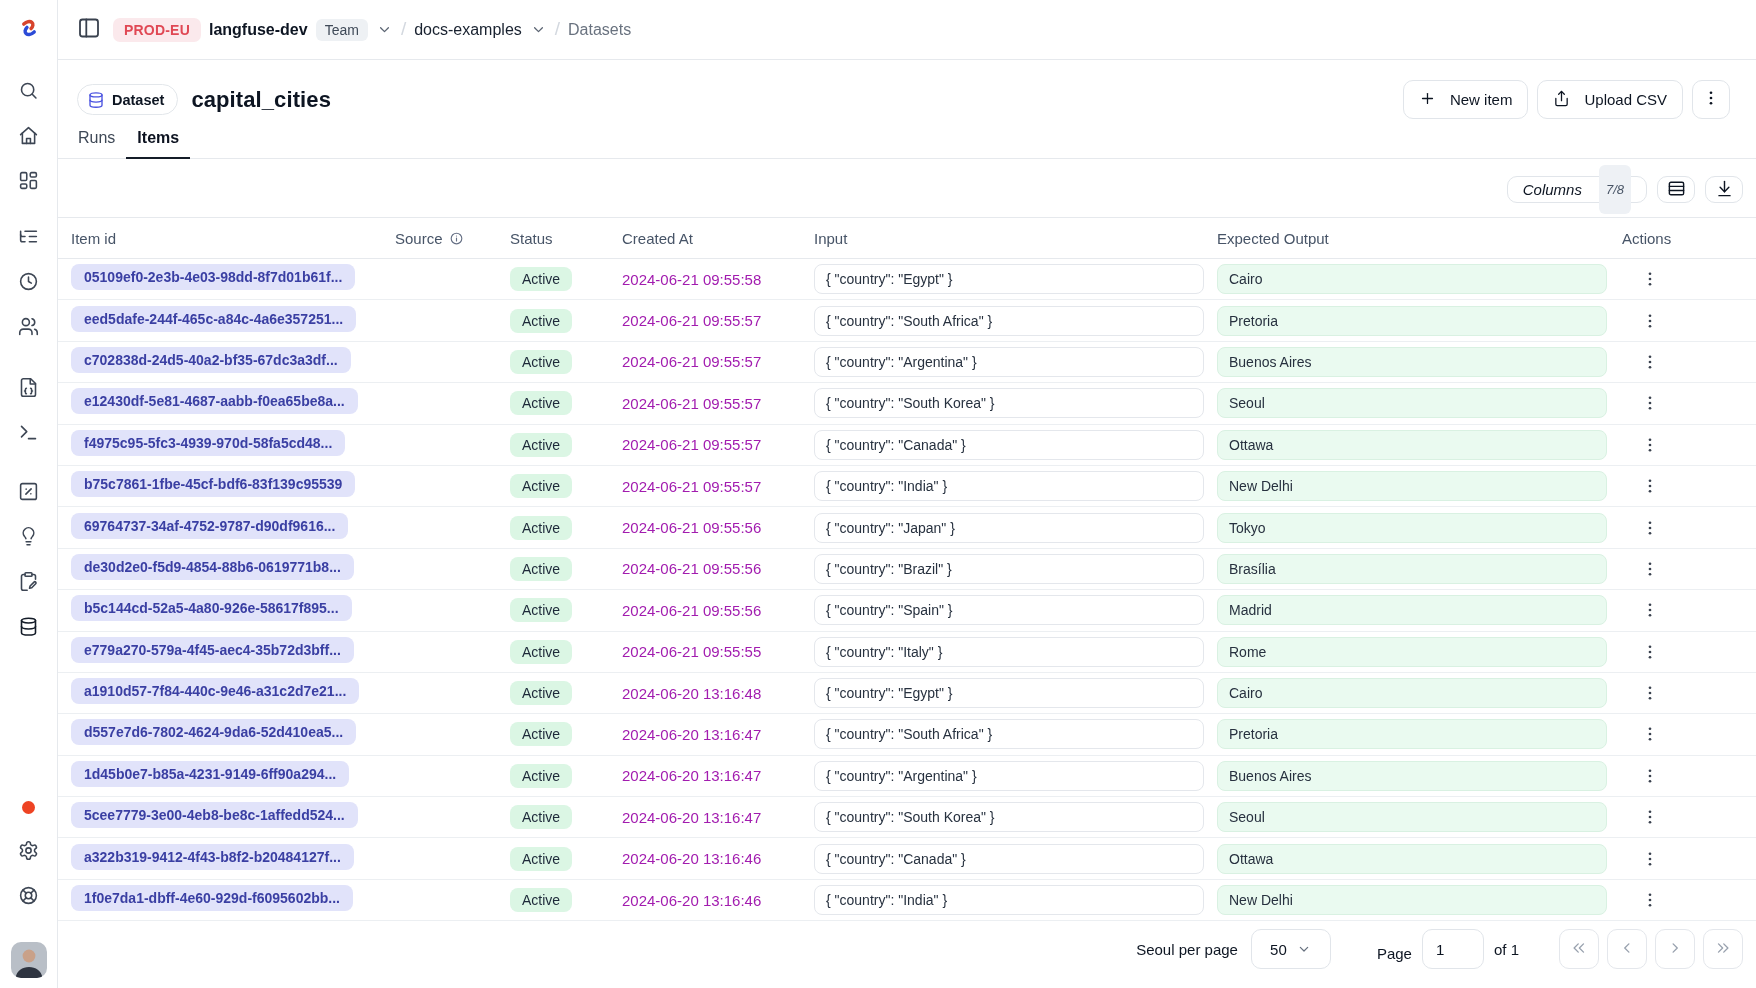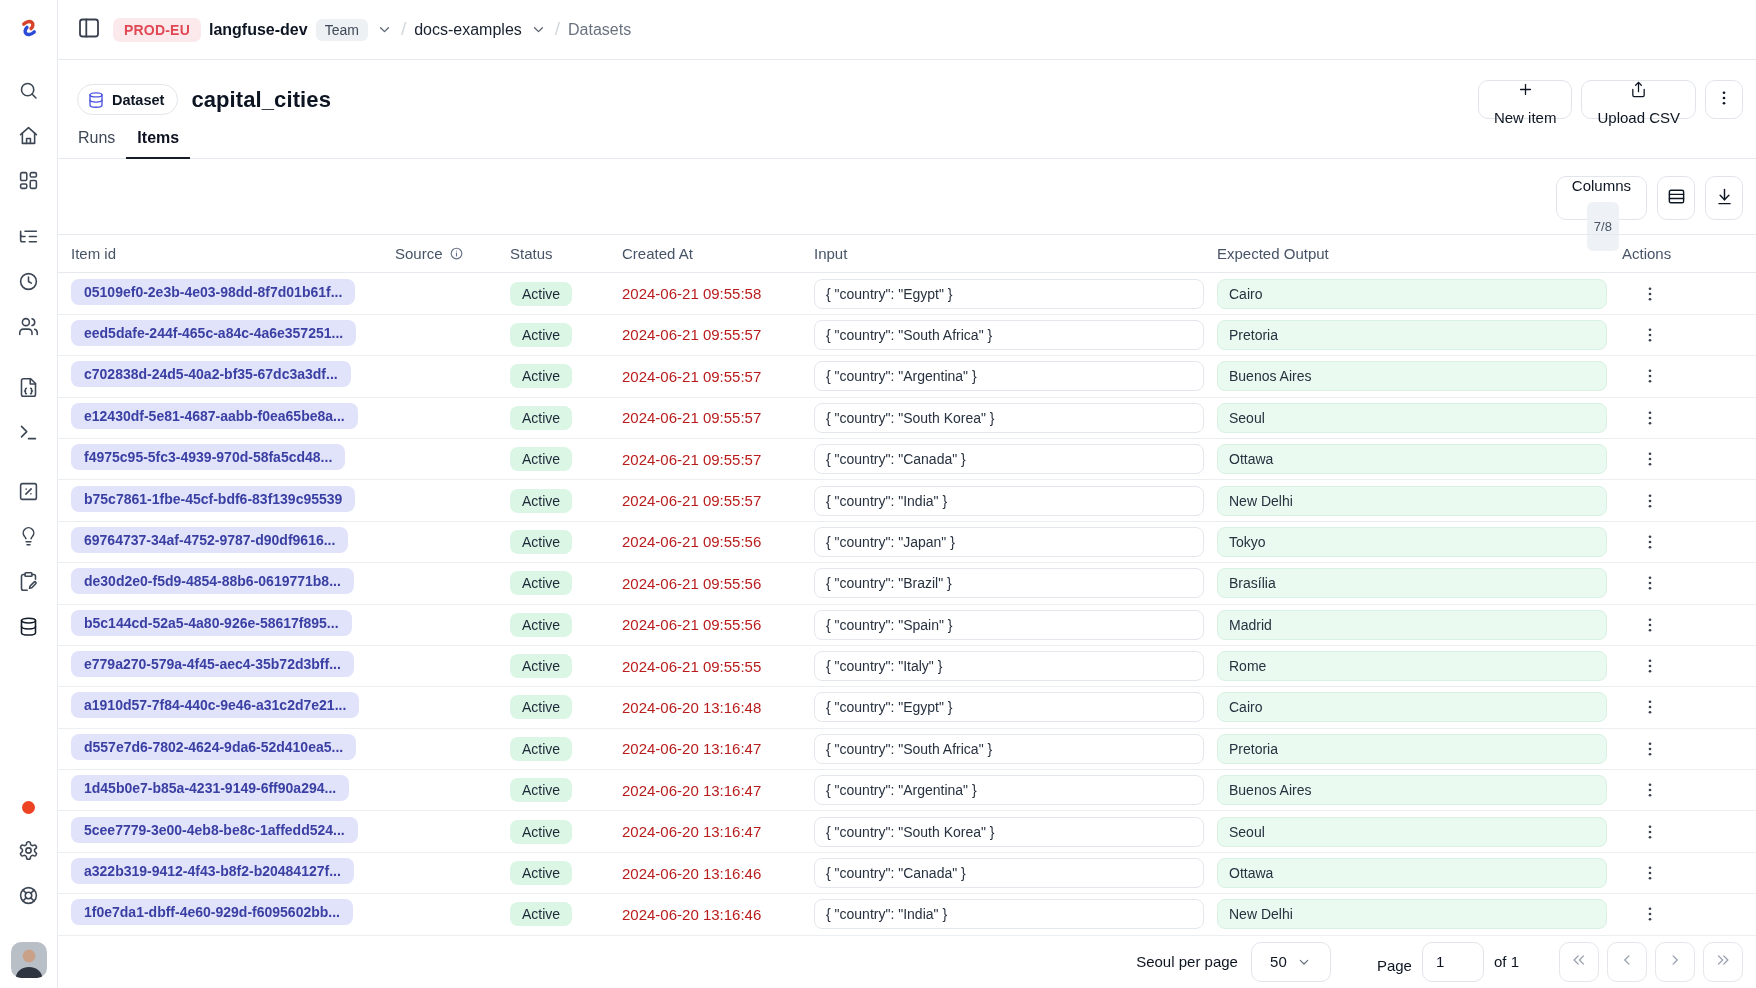--- a/index.html
+++ b/index.html
@@ -31,57 +31,57 @@
   .env-badge { background:var(--env-badge-bg); color:var(--env-badge-fg); font-size:14px; font-weight:600;
     padding:4px 11px; border-radius:7px; letter-spacing:.2px; }
   .org-name { font-size:16px; font-weight:600; color:#0d1522; }
   .org-type { background:#eef1f4; color:#3f4a58; font-size:14px; font-weight:500; padding:3px 9px; border-radius:6px; }
   .crumb-btn { display:flex; align-items:center; gap:8px; border:none; background:none; cursor:pointer;
     font-size:16px; color:#18212f; font-family:inherit; }
   .crumb-chevron { color:#5b6472; display:flex; }
   .slash { color:#d3d8df; font-size:19px; font-weight:300; transform:translateY(-1px); }
   .crumb-muted { color:#69727f; font-size:16px; }
 
-  .page-head { display:flex; align-items:center; padding:20px 13px 0 19px; }
+  .page-head { display:flex; align-items:center; padding:20px 26px 0 19px; }
   .dataset-badge { display:flex; align-items:center; gap:7px; border:1px solid #e3e7eb; border-radius:16px;
     height:31px; padding:0 13px 0 9px; background:#fff; }
   .dataset-badge .db-ic { color:var(--dataset-icon); display:flex; }
   .dataset-badge span { font-size:14.5px; font-weight:600; color:#0d1522; }
   .page-title { font-size:22px; font-weight:700; color:#0d1522; margin-left:13px; letter-spacing:.1px; }
   .head-actions { margin-left:auto; display:flex; align-items:center; gap:9px; }
-  .btn { display:flex; align-items:center; gap:8px; height:39px; padding:0 15px; border:1px solid #e1e5ea;
+  .btn { display:flex; align-items:center; gap:14px; height:39px; padding:0 15px; border:1px solid #e1e5ea;
     border-radius:10px; background:#fff; font-size:15px; font-weight:500; color:#0d1522;
-    font-family:inherit; cursor:pointer;flex-direction:column; }
+    font-family:inherit; cursor:pointer; }
   .btn.icon-only { width:38px; padding:0; justify-content:center; }
 
   .tabs { margin-top:10px; border-bottom:1px solid var(--line); display:flex; padding-left:9px; }
   .tab { border:none; background:none; font-family:inherit; font-size:16px; padding:0 11px 11px;
     cursor:pointer; color:#3e4856; font-weight:500; position:relative; }
   .tab.active { color:#0c1220; font-weight:600; }
   .tab.active::after { content:""; position:absolute; left:0; right:0; bottom:-1px; height:2.5px; background:#141c28; }
 
   .toolbar { display:flex; justify-content:flex-end; align-items:center; gap:10px; padding:17px 13px 14px; }
   .count-badge { background:#eef1f5; color:#495566; font-size:13px; font-weight:500; border-radius:6px;
     padding:17px 7px; margin-left:3px; }
-  .btn.sm { height:44px; }
+  .btn.sm { height:27px;font-style:italic; }
 
   
   .thead, .trow { display:grid; grid-template-columns:324px 115px 112px 192px 403px 405px 1fr;
     align-items:center; padding-left:13px; }
   .thead { height:42px; border-top:1px solid var(--line); border-bottom:1px solid var(--line);
     color:#475467; font-size:15px; font-weight:500; }
   .th { display:flex; align-items:center; gap:6px; }
   .th .info { color:#667085; display:flex; }
   .trow { height:41.4px; border-bottom:1px solid var(--row-line); background:#fff; }
   .id-pill { display:inline-block; max-width:300px; overflow:hidden; white-space:nowrap;
     background:var(--id-pill-bg); color:var(--id-pill-fg); font-size:14px; font-weight:600;
     padding:5px 13px; border-radius:8px; cursor:pointer; }
   .status-pill { display:inline-block; background:var(--active-badge-bg); color:var(--active-badge-fg);
     font-size:14px; padding:4px 12px; border-radius:8px; }
-  .td-created { font-size:15px; color:#b91c1c; }
+  .td-created { font-size:15px; color:#a21caf; }
   .io-box { width:390px; height:30px; display:flex; align-items:center; border-radius:8px;
     padding:0 11px; font-size:14px; color:#27313f; white-space:nowrap; overflow:hidden; }
   .input-box { border:1px solid #e4e7ec; background:#fff; }
   .expected-box { background:var(--expected-bg); border:1px solid var(--expected-border); }
   .kebab-btn { border:none; background:none; color:#39414e; width:30px; height:30px; display:flex;
     align-items:center; justify-content:center; cursor:pointer; margin-left:13px; border-radius:6px; }
 
   
   .pagination { height:56px; display:flex; align-items:center; justify-content:flex-end;
     padding-right:13px; font-size:15px; color:#0d1522; }

